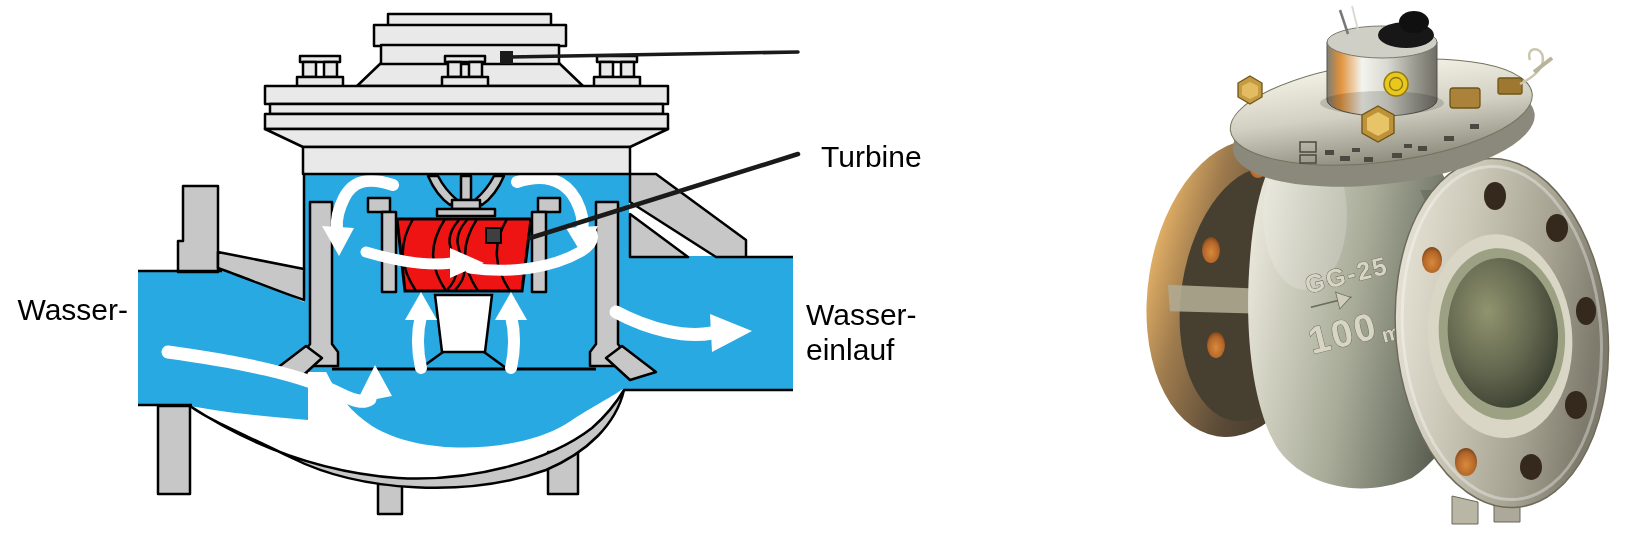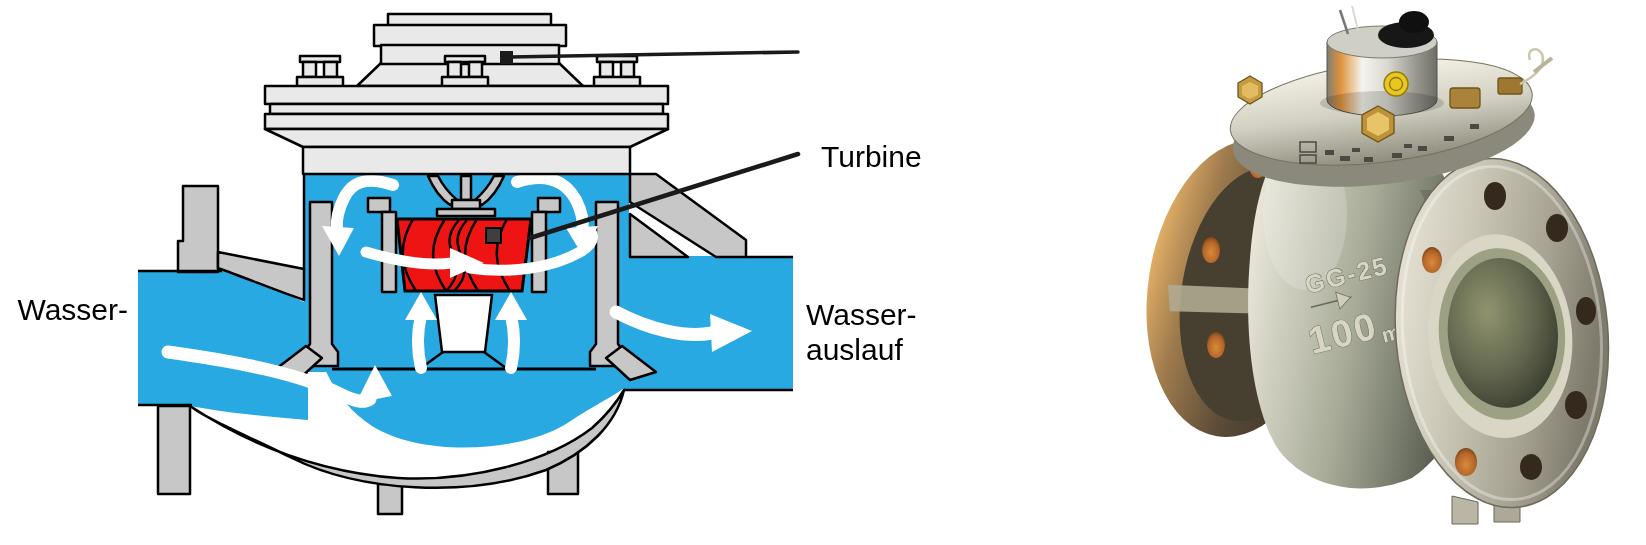--- a/index.html
+++ b/index.html
@@ -152,21 +152,21 @@
     <path d="M530,238 L798,154" stroke-width="4.5" fill="none"></path>
   </g>
 </svg>
 
 <div class="lbl" id="label-turbine">Turbine</div>
 <div class="lbl" id="label-einlauf">
   <div>Wasser-</div>
 </div>
 <div class="lbl" id="label-auslauf">
   <div>Wasser-</div>
-  <div>auslauf</div>
+  <div>einlauf</div>
 </div>
 
 <svg id="photo-svg" width="516" height="545" viewBox="1130 0 516 545">
   <defs>
     <linearGradient id="pBody" x1="0" y1="0" x2="1" y2="0.25">
       <stop offset="0" stop-color="#f2f0e4"></stop>
           <stop offset="0.25" stop-color="#cfcfc0"></stop>
       <stop offset="0.55" stop-color="#a8ab98"></stop>
           <stop offset="0.8" stop-color="#7c8070"></stop>
       <stop offset="1" stop-color="#575b4e"></stop>

